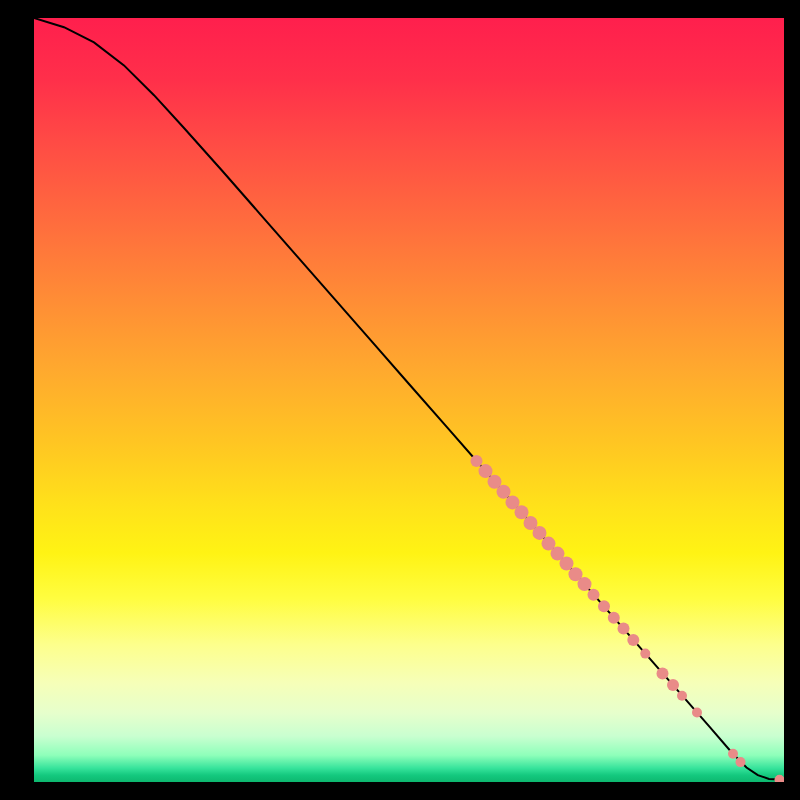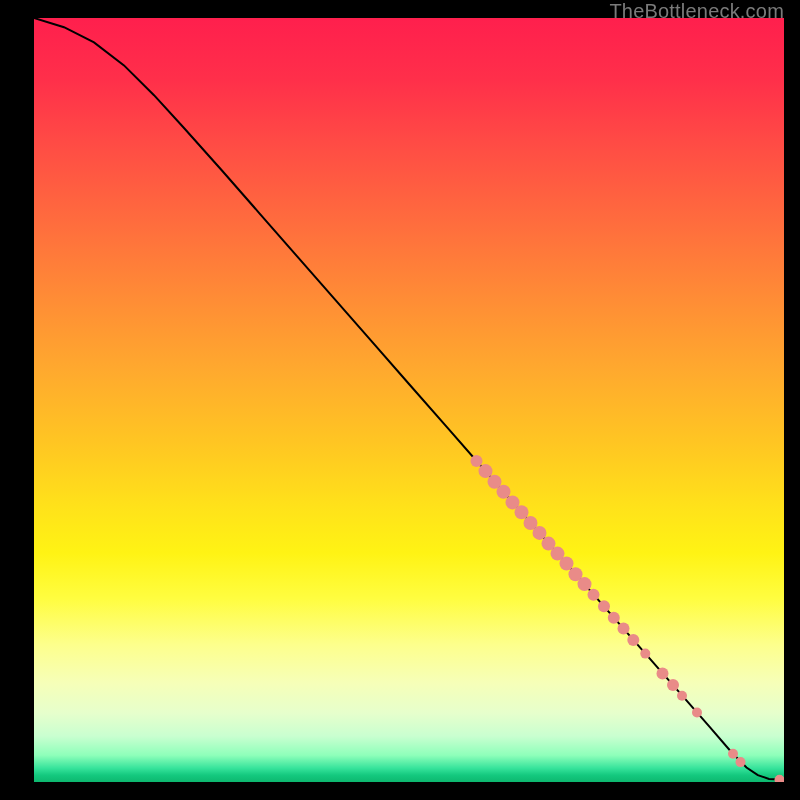--- a/index.html
+++ b/index.html
@@ -91,14 +91,13 @@
           <circle cx="628.5" cy="655.5" r="6" fill="#e98b88" stroke="#c96765" stroke-width="0"></circle>
           <circle cx="639.0" cy="667.0" r="6" fill="#e98b88" stroke="#c96765" stroke-width="0"></circle>
           <circle cx="648.0" cy="677.7" r="5" fill="#e98b88" stroke="#c96765" stroke-width="0"></circle>
           <circle cx="663.0" cy="694.5" r="5" fill="#e98b88" stroke="#c96765" stroke-width="0"></circle>
           <circle cx="699.0" cy="735.7" r="5" fill="#e98b88" stroke="#c96765" stroke-width="0"></circle>
           <circle cx="706.5" cy="744.1" r="5" fill="#e98b88" stroke="#c96765" stroke-width="0"></circle>
           <circle cx="745.5" cy="761.7" r="5" fill="#e98b88" stroke="#c96765" stroke-width="0"></circle>
         </g>
     </svg>
   </div>
-  <div class="watermark">TheBottleneck.com</div>
 </div>
 
 </body></html>

